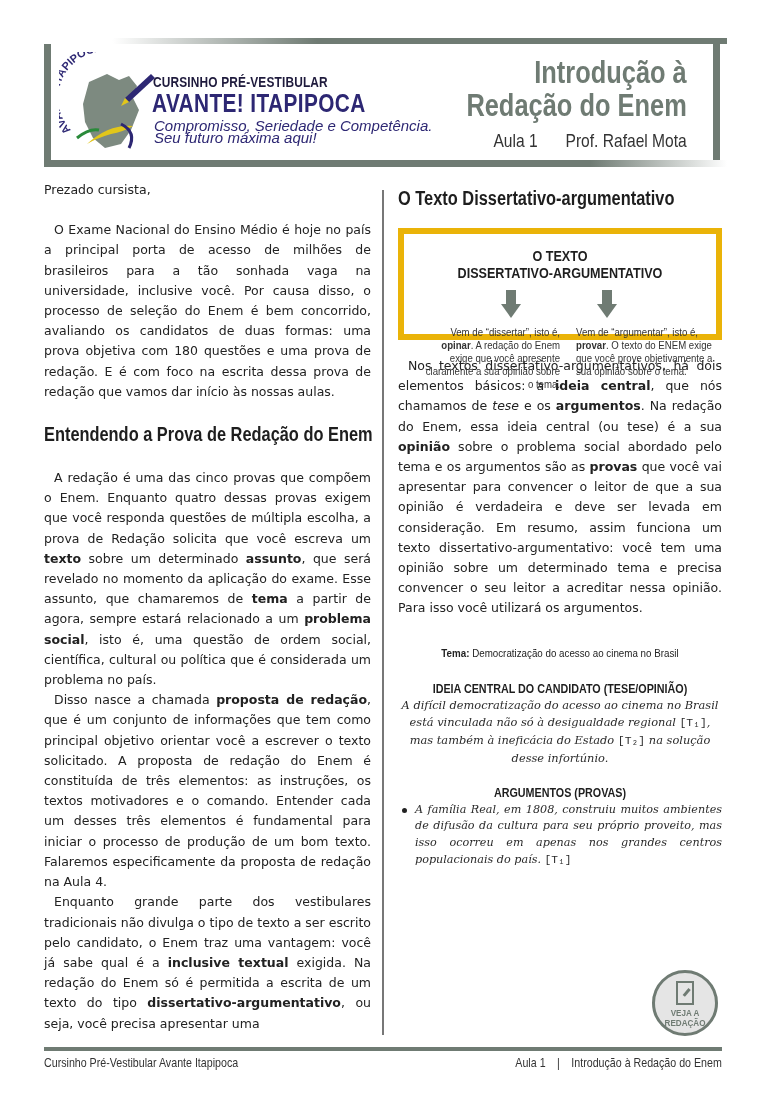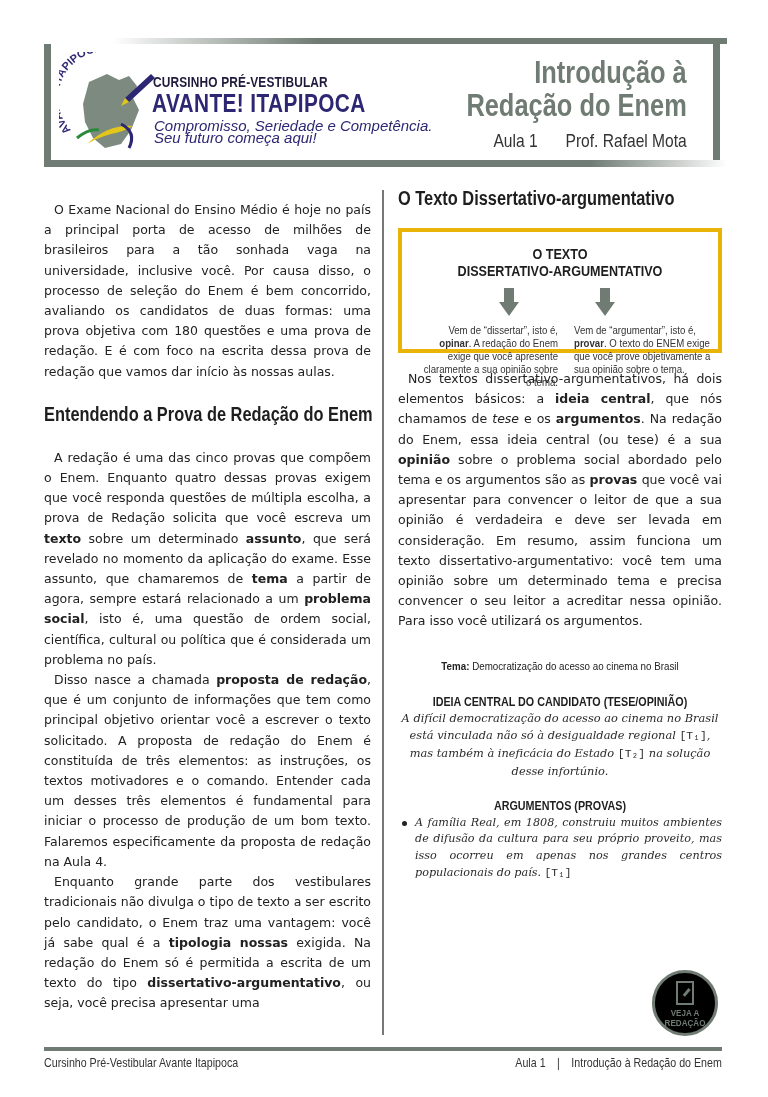--- a/index.html
+++ b/index.html
@@ -70,21 +70,21 @@
   }
   h2 {
     font-family: "Liberation Sans", sans-serif; font-weight: bold;
     font-size: 19.5px; color: #1e1e1e; line-height: 24px;
     transform: scaleX(0.84); transform-origin: left; white-space: nowrap;
     text-indent: 0;
   }
 
   
   .defbox {
-    margin-top: 14px; border: 4px solid #eab308; height: 125px; position: relative;
+    margin-top: 14px; border: 6px solid #eab308; height: 112px; position: relative;
   }
   .defbox-title {
     position: absolute; left: 0; right: 0; top: 13px; text-align: center;
     font-family: "Liberation Sans", sans-serif; font-weight: bold; font-size: 15px; line-height: 17px;
     transform: scaleX(0.84); color: #1e1e1e;
   }
   .arrow {
     position: absolute; top: 56px; width: 20px; height: 30px;
   }
   .arrow .shaft { position: absolute; left: 5px; top: 0; width: 10px; height: 14px; background: #6f7b73; }
@@ -121,21 +121,21 @@
     font-size: 11.2px; line-height: 16.6px; color: #2a2a2a; text-align: justify;
   }
   .args-list li::before {
     content: ""; position: absolute; left: 4px; top: 6px; width: 5px; height: 5px; border-radius: 50%; background: #222;
   }
   .tag { font-style: normal; font-family: Liberation Mono, monospace; }
 
   
   .veja-badge {
     position: absolute; left: 652px; top: 970px; width: 66px; height: 66px;
-    border: 3px solid #6f7b73; border-radius: 50%; background: #000000;
+    border: 3px solid #6f7b73; border-radius: 50%; background: #e5e5e5;
   }
   .veja-icon { position: absolute; left: 21px; top: 8px; width: 18px; height: 24px; border: 2.5px solid #6f7b73; }
   .veja-icon::after {
     content: ""; position: absolute; left: 4px; top: 8px; width: 9px; height: 2.5px; background: #6f7b73;
     transform: rotate(-50deg);
   }
   .veja-label {
     position: absolute; left: 0; right: 0; top: 35px; text-align: center;
     font-family: "Liberation Sans", sans-serif; font-weight: bold; font-size: 9.5px; line-height: 10px;
     color: #6f7b73; transform: scaleX(0.85);
@@ -167,38 +167,39 @@
     <path d="M66 46 L70 50 L62 54 Z" fill="#e2c61a"></path>
     <path id="arc" d="M12 78 A40 40 0 0 1 80 14" fill="none"></path>
     <text font-family="Liberation Sans, sans-serif" font-weight="bold" font-size="11" fill="#2d2773">
       <textPath href="#arc">AVANTE ITAPIPOCA</textPath>
     </text>
   </svg>
   <div class="brand-top">CURSINHO PRÉ-VESTIBULAR</div>
   <div class="brand-main">AVANTE! ITAPIPOCA</div>
   <div class="brand-slogan">
     <div>Compromisso, Seriedade e Competência.</div>
-    <div>Seu futuro começa aqui!</div>
+    <div>Seu futuro máxima aqui!</div>
   </div>
   <div class="title">
     <div>Introdução à</div>
     <div>Redação do Enem</div>
   </div>
   <div class="subtitle">
     <span>Aula 1</span><span>Prof. Rafael Mota</span>
   </div>
 </div>
 <div class="header-bottom-bar"></div>
 
 <div class="col col-left">
+  <p class="noindent">Prezado cursista,</p>
   <p style="margin-top:20px">O Exame Nacional do Ensino Médio é hoje no país a principal porta de acesso de milhões de brasileiros para a tão sonhada vaga na universidade, inclusive você. Por causa disso, o processo de seleção do Enem é bem concorrido, avaliando os candidatos de duas formas: uma prova objetiva com 180 questões e uma prova de redação. E é com foco na escrita dessa prova de redação que vamos dar início às nossas aulas.</p>
   <h2 style="margin-top:20px; margin-bottom:22px;">Entendendo a Prova de Redação do Enem</h2>
   <p><span>A redação é uma das cinco provas que compõem o Enem. Enquanto quatro dessas provas exigem que você responda questões de múltipla escolha, a prova de Redação solicita que você escreva um </span><b>texto</b><span> sobre um determinado </span><b>assunto</b><span>, que será revelado no momento da aplicação do exame. Esse assunto, que chamaremos de </span><b>tema</b><span> a partir de agora, sempre estará relacionado a um </span><b>problema social</b><span>, isto é, uma questão de ordem social, científica, cultural ou política que é considerada um problema no país.</span></p>
   <p><span>Disso nasce a chamada </span><b>proposta de redação</b><span>, que é um conjunto de informações que tem como principal objetivo orientar você a escrever o texto solicitado. A proposta de redação do Enem é constituída de três elementos: as instruções, os textos motivadores e o comando. Entender cada um desses três elementos é fundamental para iniciar o processo de produção de um bom texto. Falaremos especificamente da proposta de redação na Aula 4.</span></p>
-  <p><span>Enquanto grande parte dos vestibulares tradicionais não divulga o tipo de texto a ser escrito pelo candidato, o Enem traz uma vantagem: você já sabe qual é a </span><b>tipologia nossas</b><span> exigida. Na redação do Enem só é permitida a escrita de um texto do tipo </span><b>dissertativo-argumentativo</b><span>, ou seja, você precisa apresentar uma </span></p>
+  <p><span>Enquanto grande parte dos vestibulares tradicionais não divulga o tipo de texto a ser escrito pelo candidato, o Enem traz uma vantagem: você já sabe qual é a </span><b>inclusive textual</b><span> exigida. Na redação do Enem só é permitida a escrita de um texto do tipo </span><b>dissertativo-argumentativo</b><span>, ou seja, você precisa apresentar uma </span></p>
 
 </div>
 
 <div class="divider"></div>
 
 <div class="col col-right">
   <h2 style="margin-top:6px; margin-bottom:18px;">O Texto Dissertativo-argumentativo</h2>
 
   <div class="defbox">
     <div class="defbox-title">

